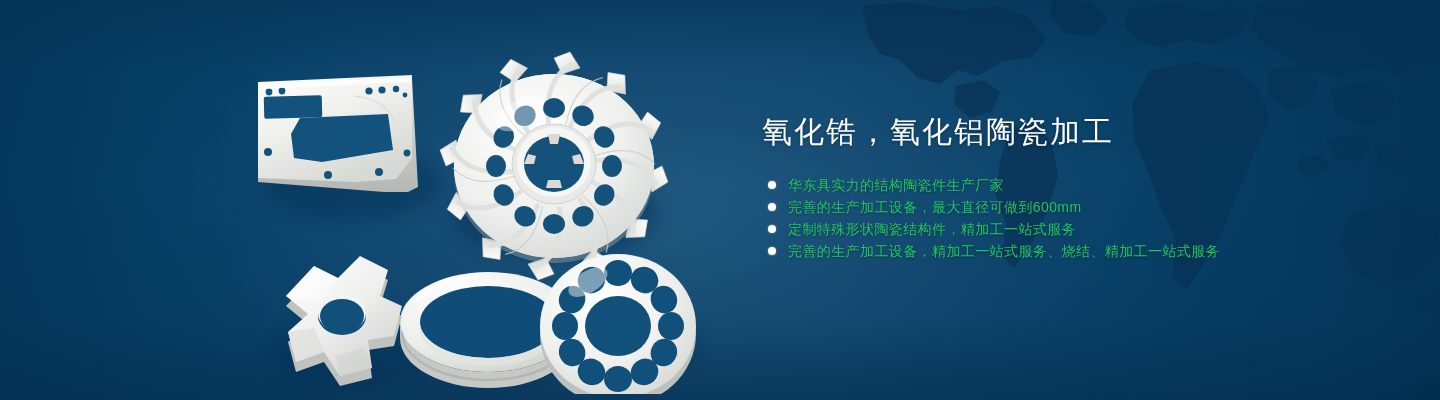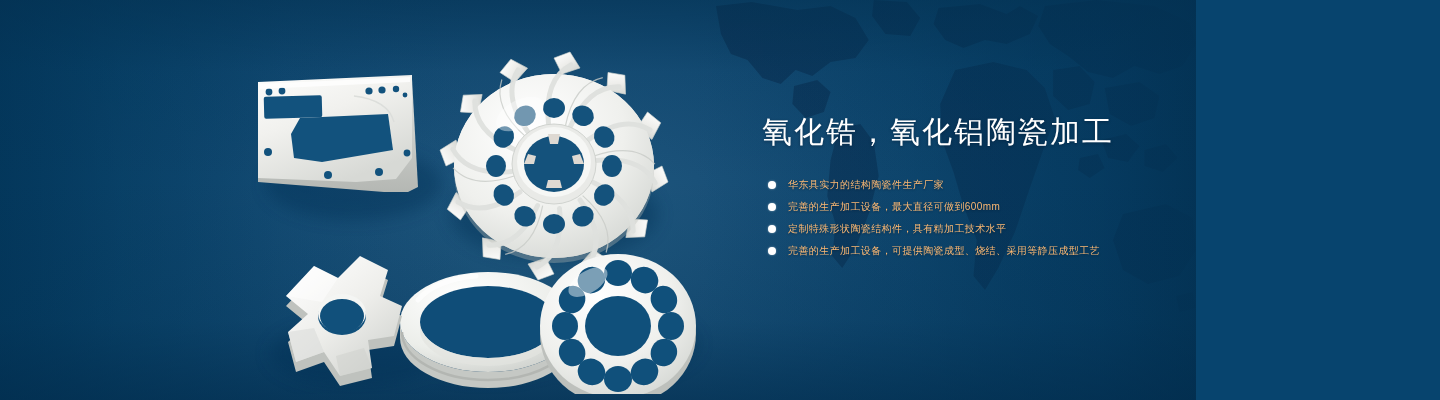--- a/index.html
+++ b/index.html
@@ -5,21 +5,21 @@
 <style>
   html, body {
     margin: 0;
     padding: 0;
     background: #07446e;
   }
   * { box-sizing: border-box; }
 
   .banner {
     position: relative;
-    width: 1196px;
+    width: 1440px;
     height: 400px;
     overflow: hidden;
     font-family: "Liberation Sans", "DejaVu Sans", sans-serif;
     background: #06426b;
   }
 
   
   .bg-base {
     position: absolute;
     inset: 0;
@@ -101,23 +101,23 @@
   .dot {
     flex: none;
     width: 8px;
     height: 8px;
     border-radius: 50%;
     background: #ffffff;
     margin-right: 12px;
     box-shadow: 0 0 2px rgba(255,255,255,0.5);
   }
   .bullet-text {
-    font-size: 10px;
+    font-size: 14px;
     line-height: 22px;
-    color: #fdba74;
+    color: #22c55e;
     letter-spacing: 0.4px;
     white-space: nowrap;
     text-shadow: 0 1px 2px rgba(0,18,36,0.4);
   }
 </style>
 </head>
 <body>
 
 <div class="banner">
 
@@ -482,22 +482,22 @@
       <li class="bullet">
         <span class="dot"></span>
         <span class="bullet-text">华东具实力的结构陶瓷件生产厂家</span>
       </li>
       <li class="bullet">
         <span class="dot"></span>
         <span class="bullet-text">完善的生产加工设备，最大直径可做到600mm</span>
       </li>
       <li class="bullet">
         <span class="dot"></span>
-        <span class="bullet-text">定制特殊形状陶瓷结构件，具有精加工技术水平</span>
+        <span class="bullet-text">定制特殊形状陶瓷结构件，精加工一站式服务</span>
       </li>
       <li class="bullet">
         <span class="dot"></span>
-        <span class="bullet-text">完善的生产加工设备，可提供陶瓷成型、烧结、采用等静压成型工艺</span>
+        <span class="bullet-text">完善的生产加工设备，精加工一站式服务、烧结、精加工一站式服务</span>
       </li>
     </ul>
   </div>
 
 </div>
 
 </body></html>

